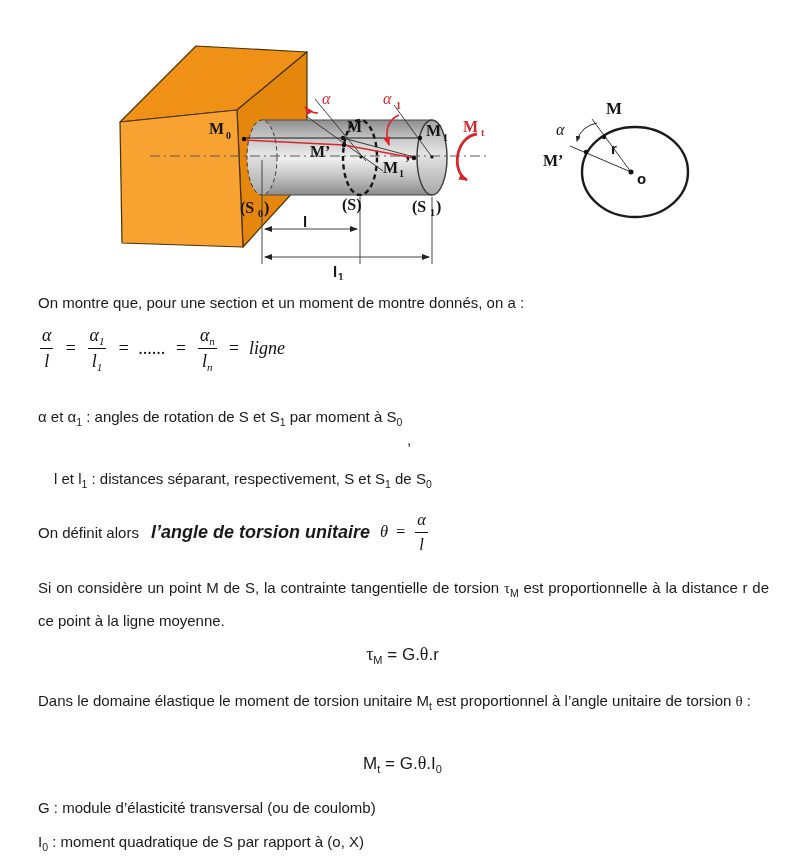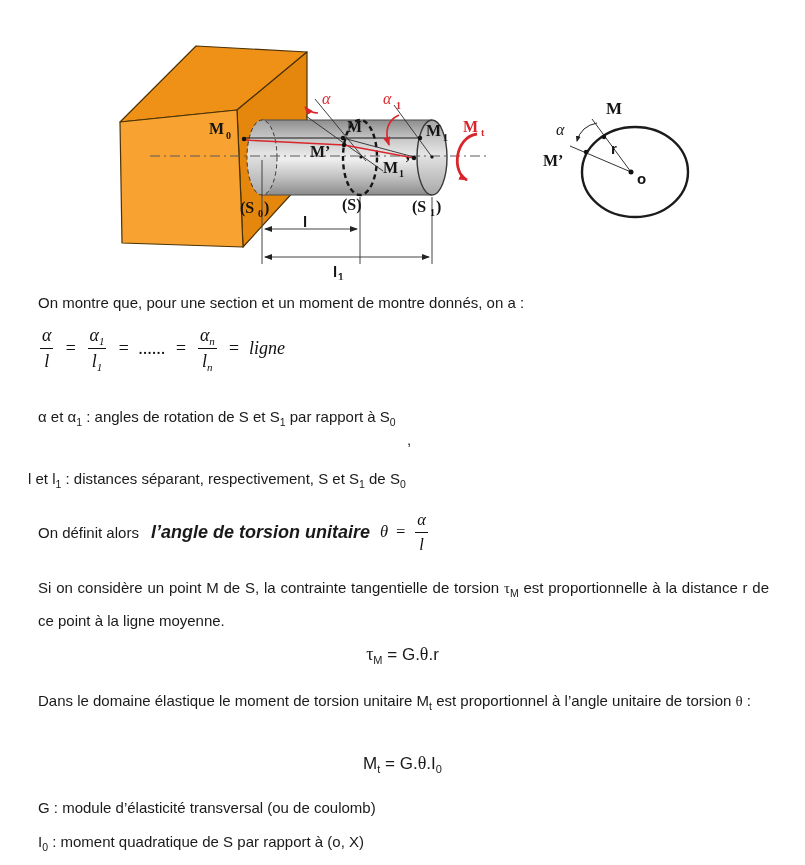--- a/index.html
+++ b/index.html
@@ -185,25 +185,25 @@
         </span>
       <span class="fd subpair">
           <span>l</span>
           <span class="fsub">n</span>
         </span>
     </span>
     <span>=</span>
     <span>ligne</span>
   </div>
 
-  <div class="abs body-text" style="left:38px;top:407px"><span>α et α</span><span class="sub">1</span><span> : angles de rotation de S et S</span><span class="sub">1</span><span> par rapport à S</span><span class="sub">0</span></div>
+  <div class="abs body-text" style="left:38px;top:407px"><span>α et α</span><span class="sub">1</span><span> : angles de rotation de S et S</span><span class="sub">1</span><span> par moment à S</span><span class="sub">0</span></div>
 
   <div class="abs body-text" style="left:407px;top:430px">,</div>
 
-  <div class="abs body-text" style="left:28px;top:469px"><span>l et l</span><span class="sub">1</span><span> : distances séparant, respectivement, S et S</span><span class="sub">1</span><span> de S</span><span class="sub">0</span></div>
+  <div class="abs body-text" style="left:54px;top:469px"><span>l et l</span><span class="sub">1</span><span> : distances séparant, respectivement, S et S</span><span class="sub">1</span><span> de S</span><span class="sub">0</span></div>
 
   <div class="abs defline" style="left:38px;top:506px;height:52px">
     <span>On définit alors</span>
     <span class="bi" style="margin:0 10px 0 12px">l’angle de torsion unitaire</span>
     <span class="mathline theta-math">
       <span>θ</span>
       <span>=</span>
       <span class="frac">
         <span class="fn">α</span>
         <span class="fd">l</span>

